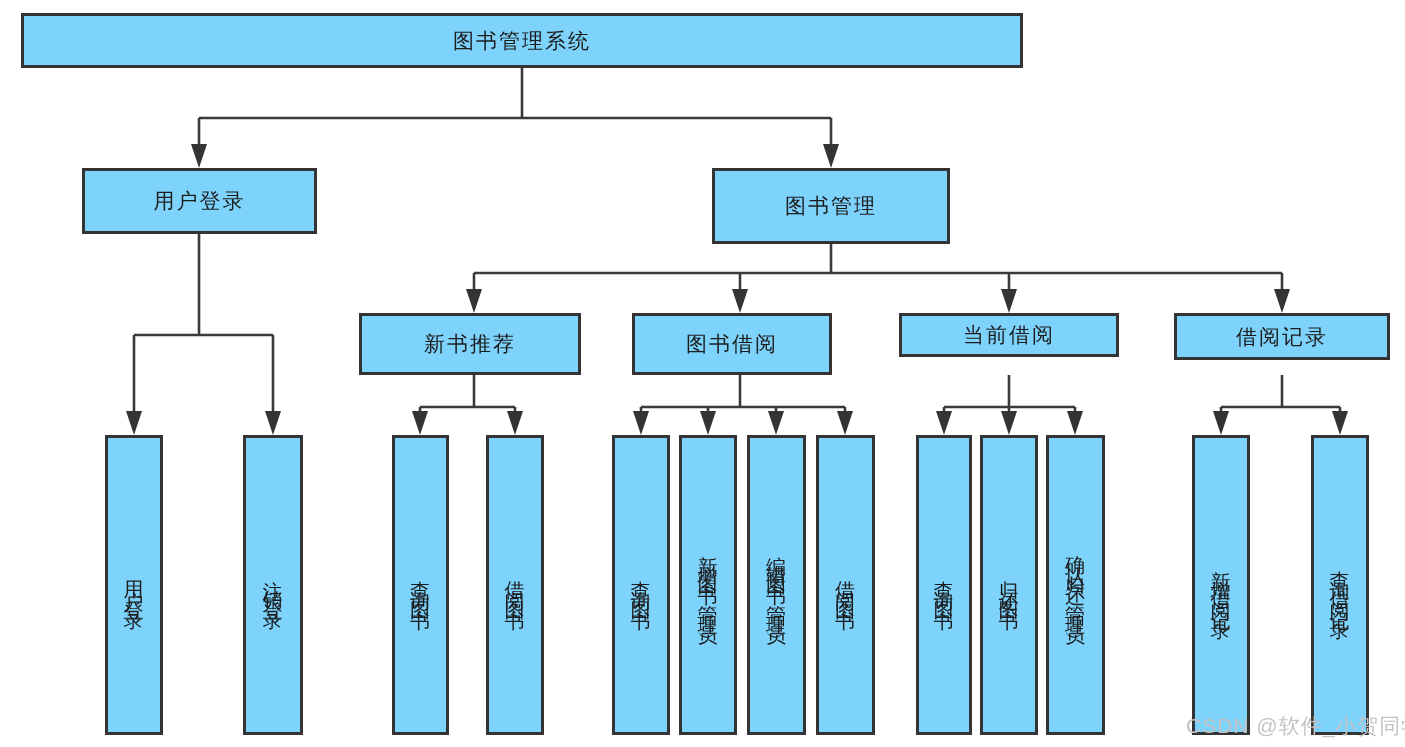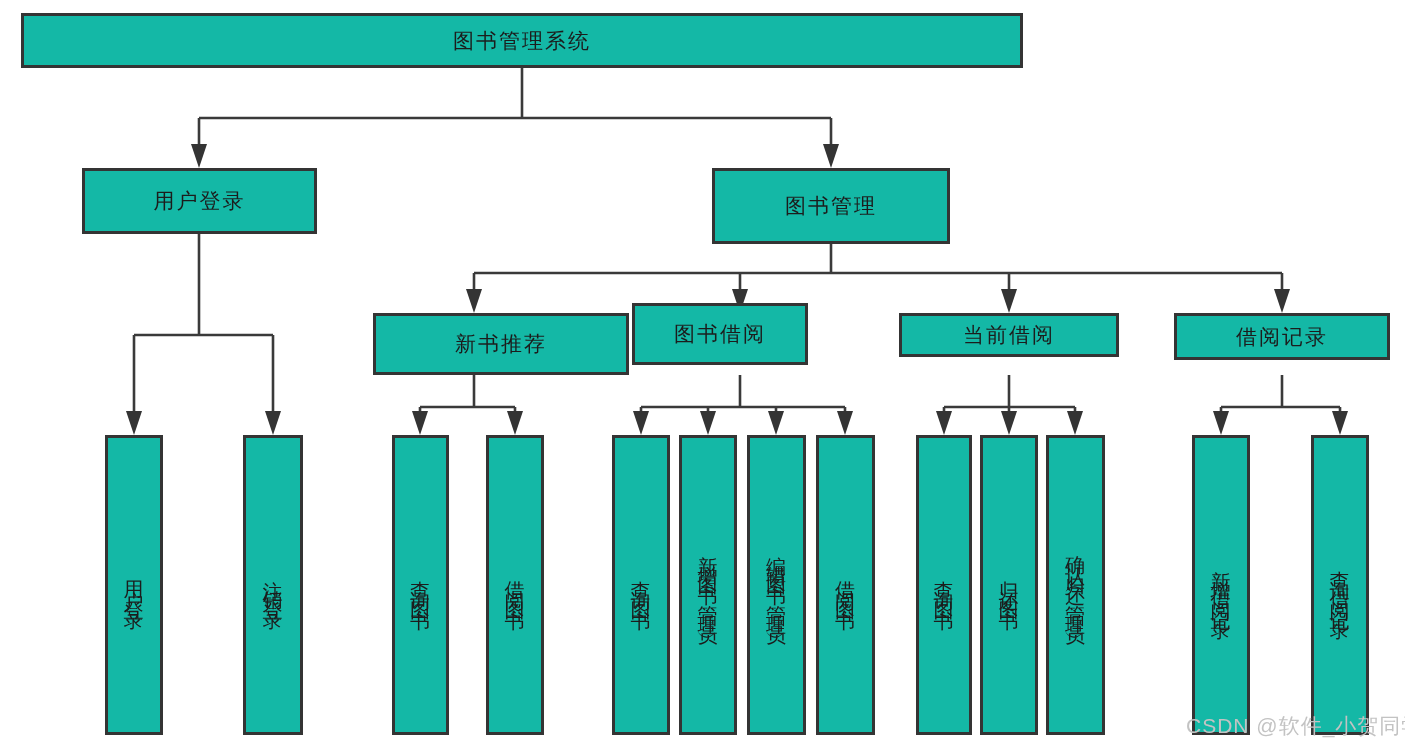--- a/index.html
+++ b/index.html
@@ -8,21 +8,21 @@
     width:1405px;height:747px;
     background:#ffffff;
     font-family:"Liberation Sans","DejaVu Sans",sans-serif;
     overflow:hidden;
   }
   #connectors{position:absolute;left:0;top:0;pointer-events:none;}
   .node{
     position:absolute;
     box-sizing:border-box;
     border:3px solid #343434;
-    background:#14b8a6;
+    background:#7dd3fc;
     display:flex;
     align-items:center;
     justify-content:center;
     color:#1c1c1c;
   }
   .hbox span{
     font-size:21px;
     letter-spacing:2px;
     white-space:nowrap;
     color:#1c1c1c;
@@ -123,24 +123,24 @@
     <span>图书管理系统</span>
   </div>
 
   <div class="node hbox" style="left:82px;top:168px;width:235px;height:66px">
     <span>用户登录</span>
   </div>
   <div class="node hbox" style="left:712px;top:168px;width:238px;height:76px">
     <span>图书管理</span>
   </div>
 
-  <div class="node hbox" style="left:373px;top:313px;width:256px;height:62px">
+  <div class="node hbox" style="left:359px;top:313px;width:222px;height:62px">
     <span>新书推荐</span>
   </div>
-  <div class="node hbox" style="left:632px;top:303px;width:176px;height:62px">
+  <div class="node hbox" style="left:632px;top:313px;width:200px;height:62px">
     <span>图书借阅</span>
   </div>
   <div class="node hbox" style="left:899px;top:313px;width:220px;height:44px">
     <span>当前借阅</span>
   </div>
   <div class="node hbox" style="left:1174px;top:313px;width:216px;height:47px">
     <span>借阅记录</span>
   </div>
 
   <div class="node vbox" style="left:105px;top:435px;width:58px;height:300px">

